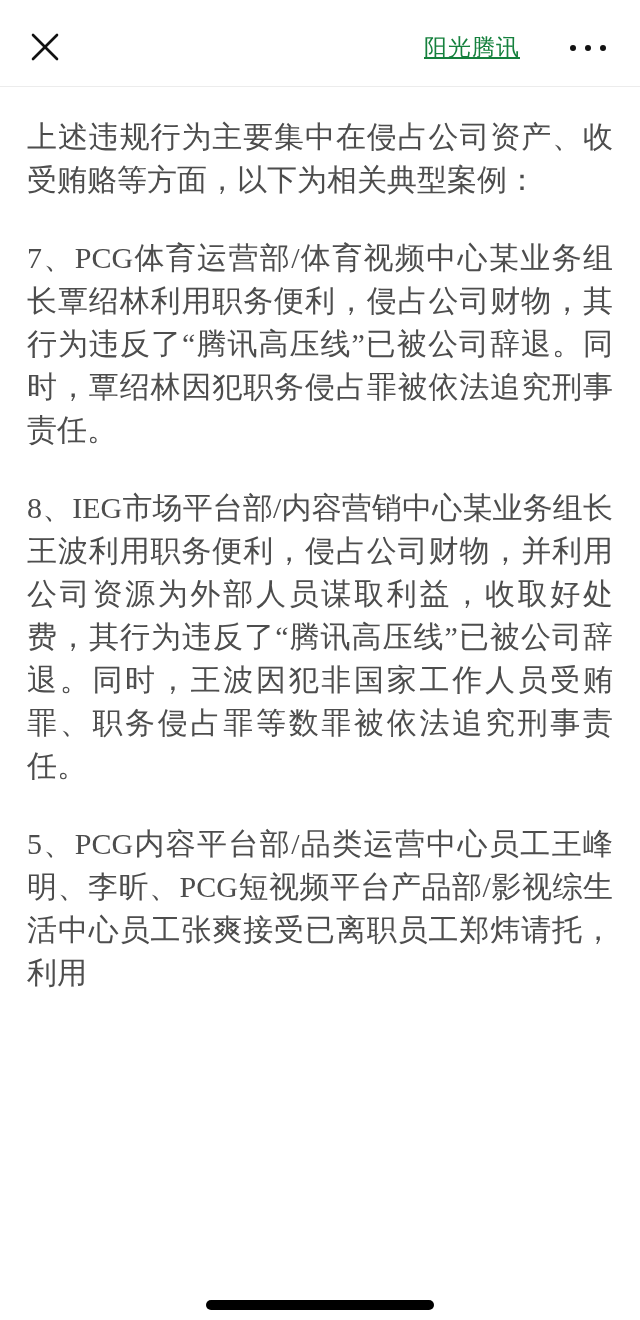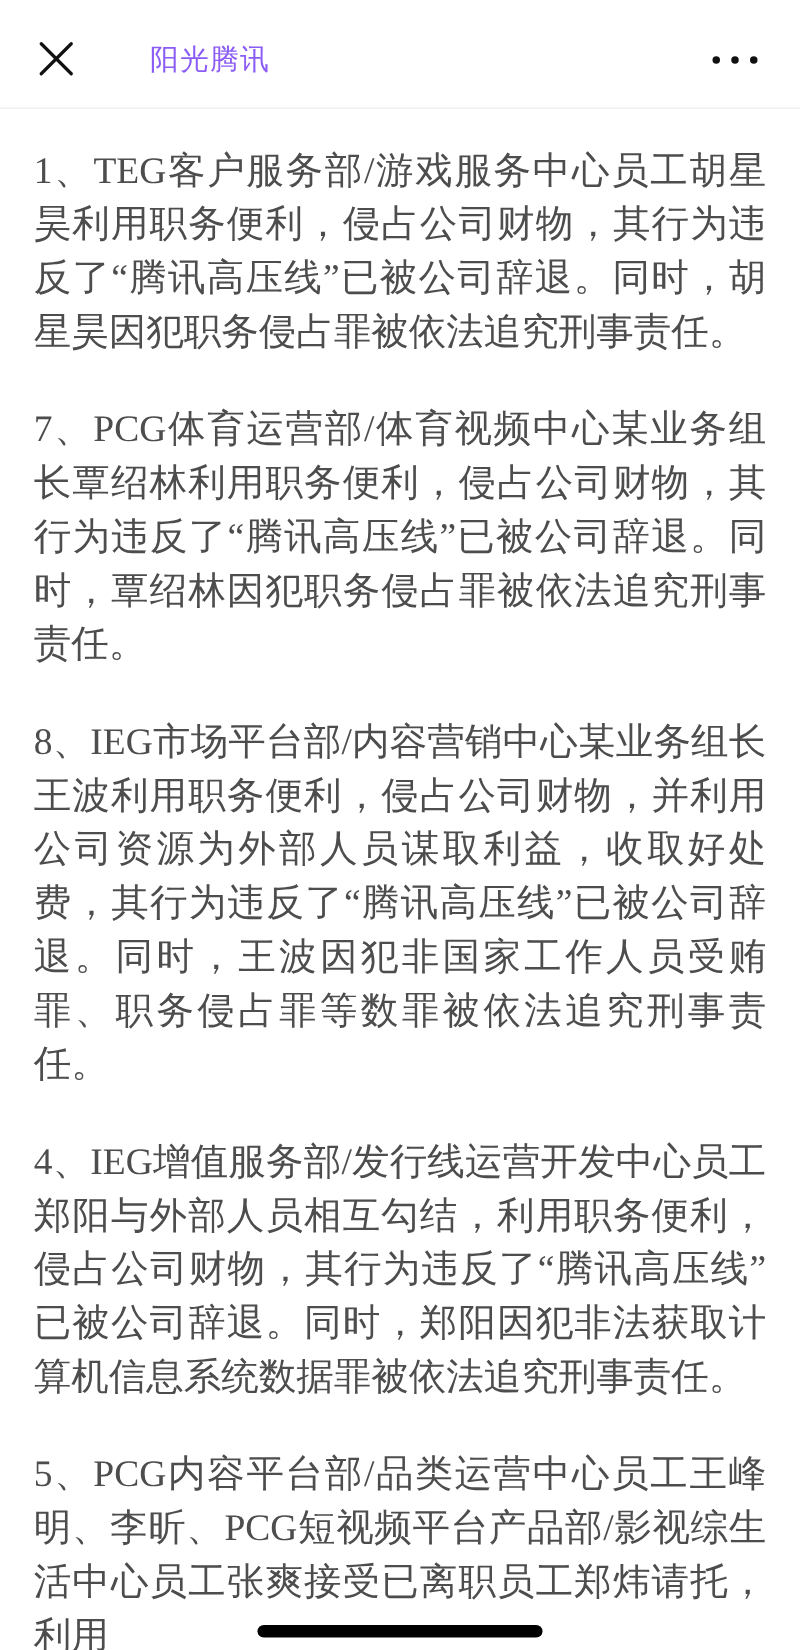--- a/index.html
+++ b/index.html
@@ -27,27 +27,28 @@
     position: absolute;
     left: 26px; top: 28px;
     width: 38px; height: 38px;
     background: none; border: none; padding: 4px;
     cursor: pointer;
   }
   .navbar .close-btn svg { display: block; }
   .navbar .nav-title {
     position: absolute;
     left: 120px; right: 120px; top: 32px;
-    text-align: left;
+    text-align: right;
     font-family: "Liberation Sans", "DejaVu Sans", sans-serif;
     font-size: 23px;
     font-weight: 500;
-    color: #8b5cf6;
+    color: #15803d;
     letter-spacing: 1px;
     white-space: nowrap;
+    text-decoration: underline;
   }
   .navbar .more-btn {
     position: absolute;
     right: 28px; top: 36px;
     height: 24px;
     background: none; border: none; padding: 6px 2px;
     display: flex; align-items: center;
     cursor: pointer;
   }
   .navbar .more-btn .dot {
@@ -103,22 +104,21 @@
     <button class="more-btn" aria-label="more options">
       <span style="display:flex;">
         <span class="dot"></span>
           <span class="dot"></span>
           <span class="dot"></span>
       </span>
     </button>
   </div>
 
   <div class="content">
-      <p class="para">1、TEG客户服务部/游戏服务中心员工胡星昊利用职务便利，侵占公司财物，其行为违反了“腾讯高压线”已被公司辞退。同时，胡星昊因犯职务侵占罪被依法追究刑事责任。</p>
+      <p class="para">上述违规行为主要集中在侵占公司资产、收受贿赂等方面，以下为相关典型案例：</p>
       <p class="para">7、PCG体育运营部/体育视频中心某业务组长覃绍林利用职务便利，侵占公司财物，其行为违反了“腾讯高压线”已被公司辞退。同时，覃绍林因犯职务侵占罪被依法追究刑事责任。</p>
       <p class="para">8、IEG市场平台部/内容营销中心某业务组长王波利用职务便利，侵占公司财物，并利用公司资源为外部人员谋取利益，收取好处费，其行为违反了“腾讯高压线”已被公司辞退。同时，王波因犯非国家工作人员受贿罪、职务侵占罪等数罪被依法追究刑事责任。</p>
-      <p class="para">4、IEG增值服务部/发行线运营开发中心员工郑阳与外部人员相互勾结，利用职务便利，侵占公司财物，其行为违反了“腾讯高压线”已被公司辞退。同时，郑阳因犯非法获取计算机信息系统数据罪被依法追究刑事责任。</p>
       <p class="para">5、PCG内容平台部/品类运营中心员工王峰明、李昕、PCG短视频平台产品部/影视综生活中心员工张爽接受已离职员工郑炜请托，利用</p>
     </div>
 
   <div class="home-indicator"></div>
 
 </div>
 
 </body></html>

